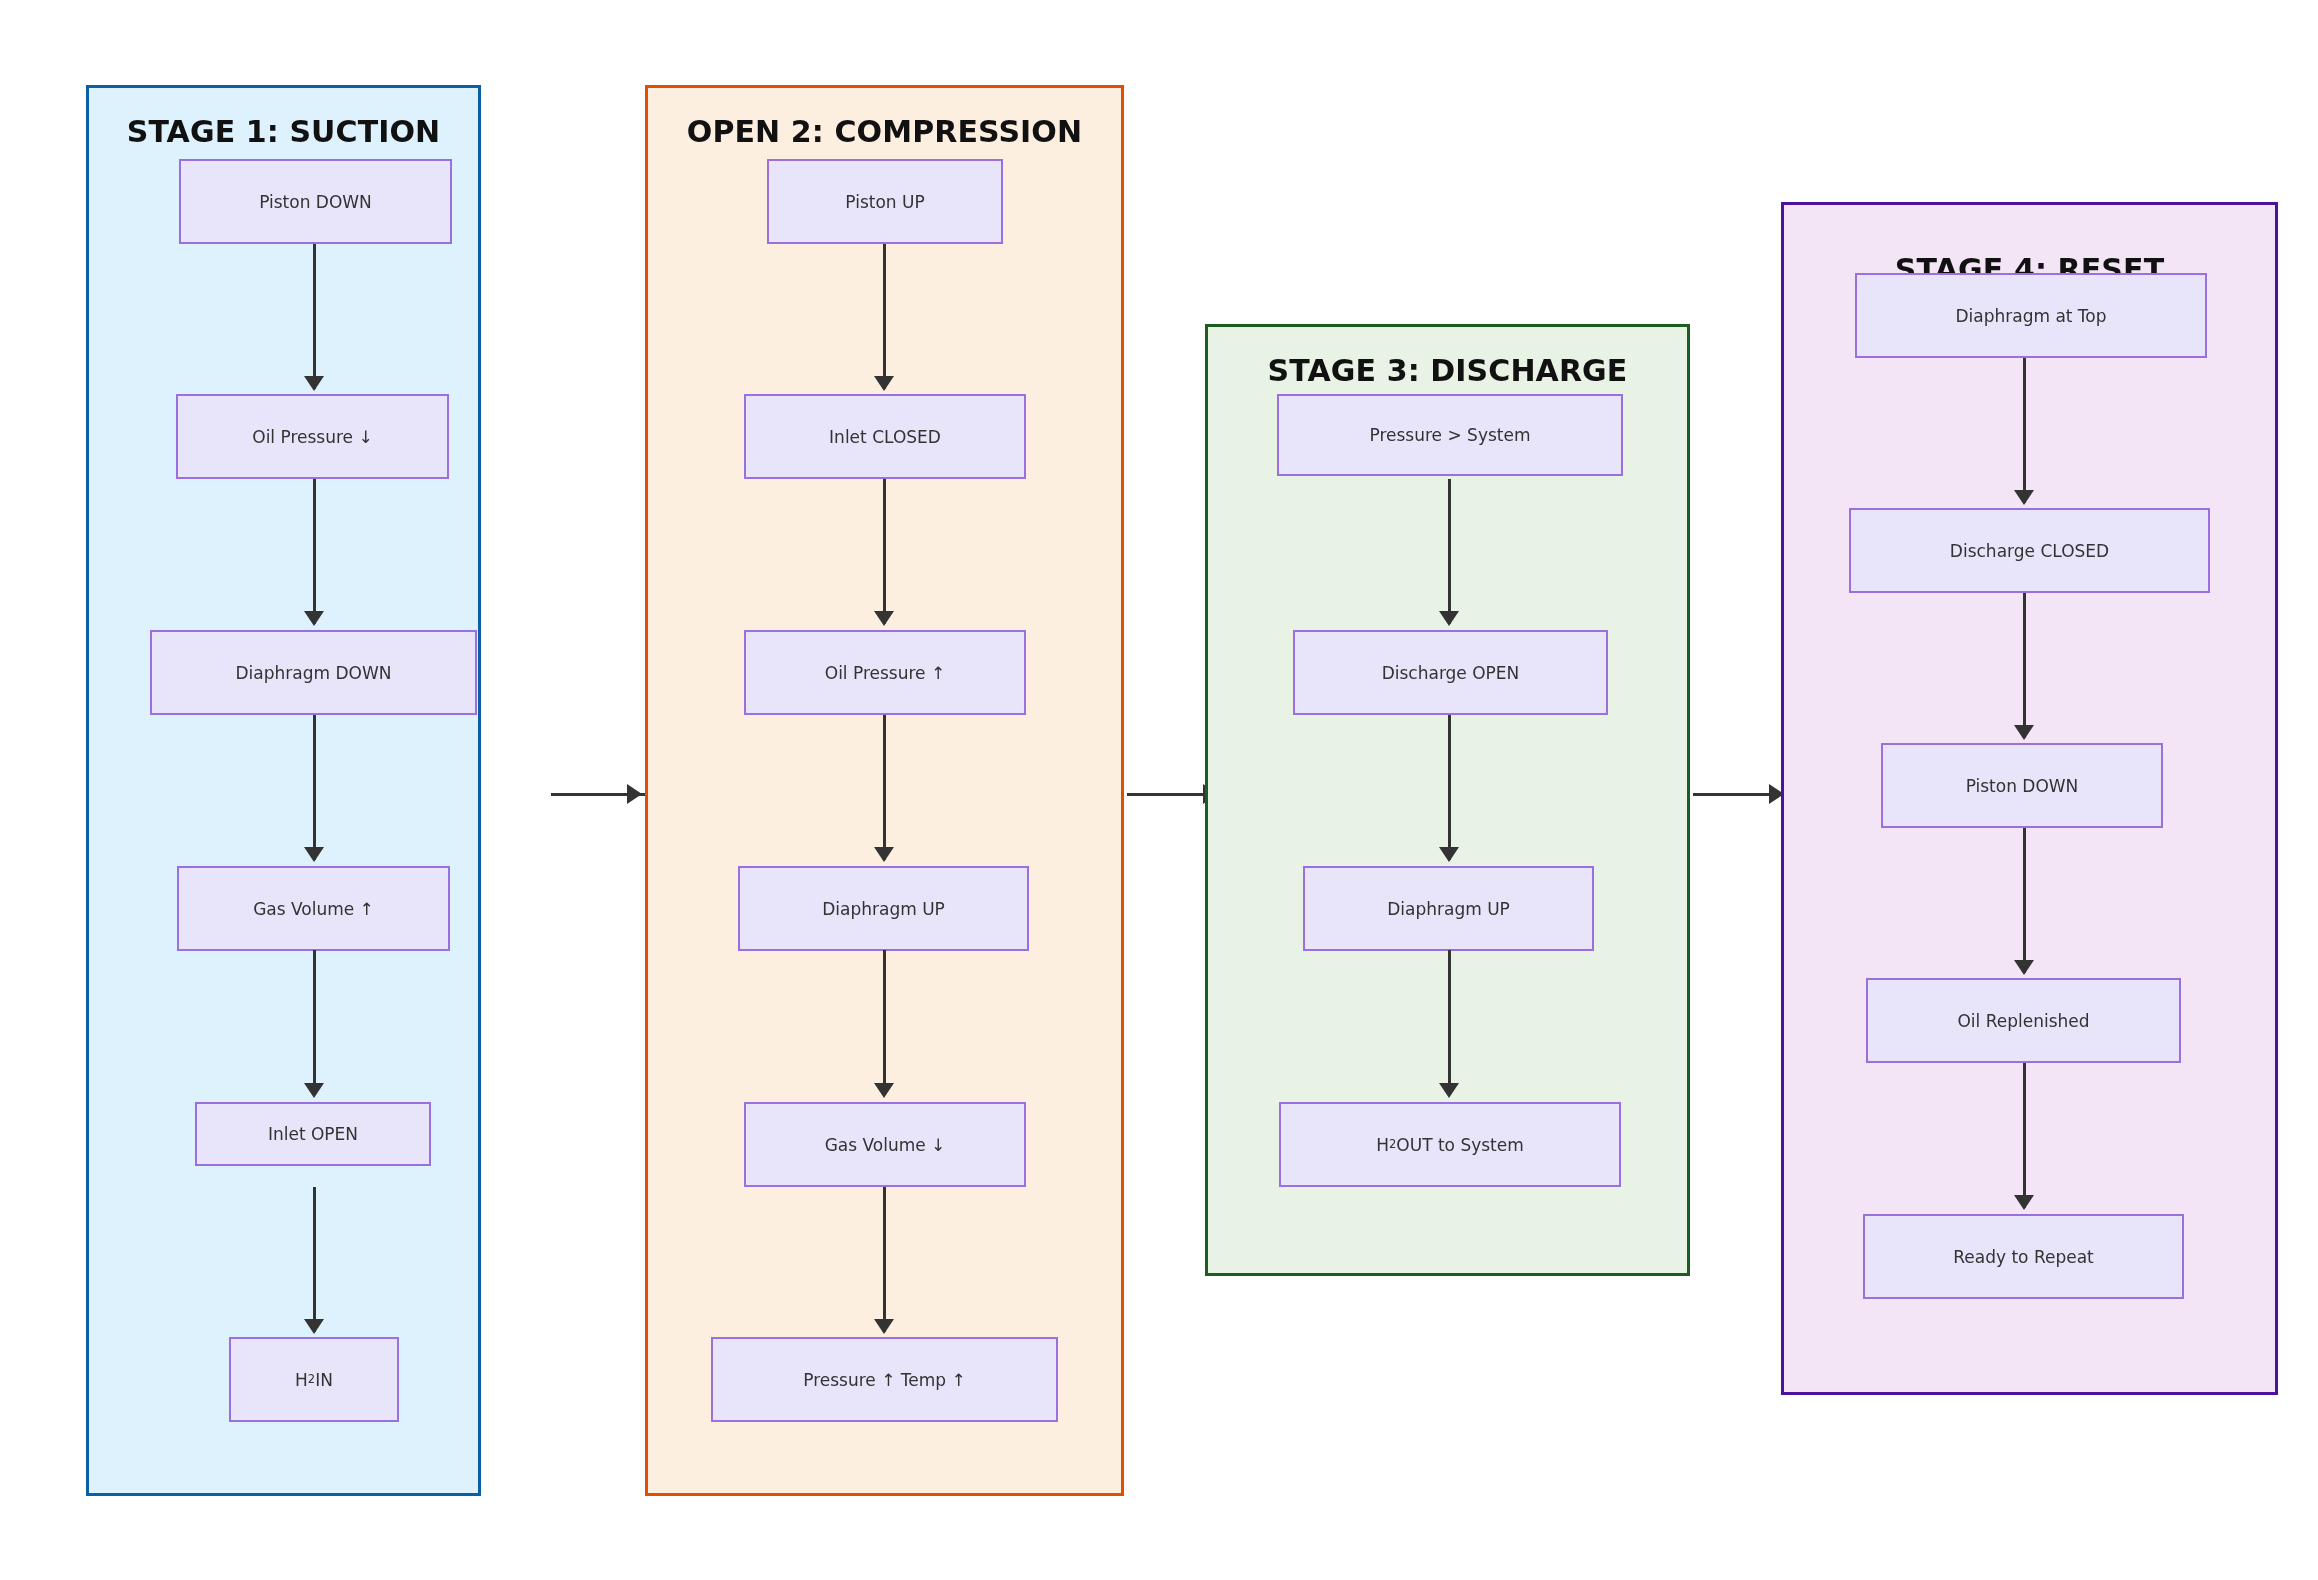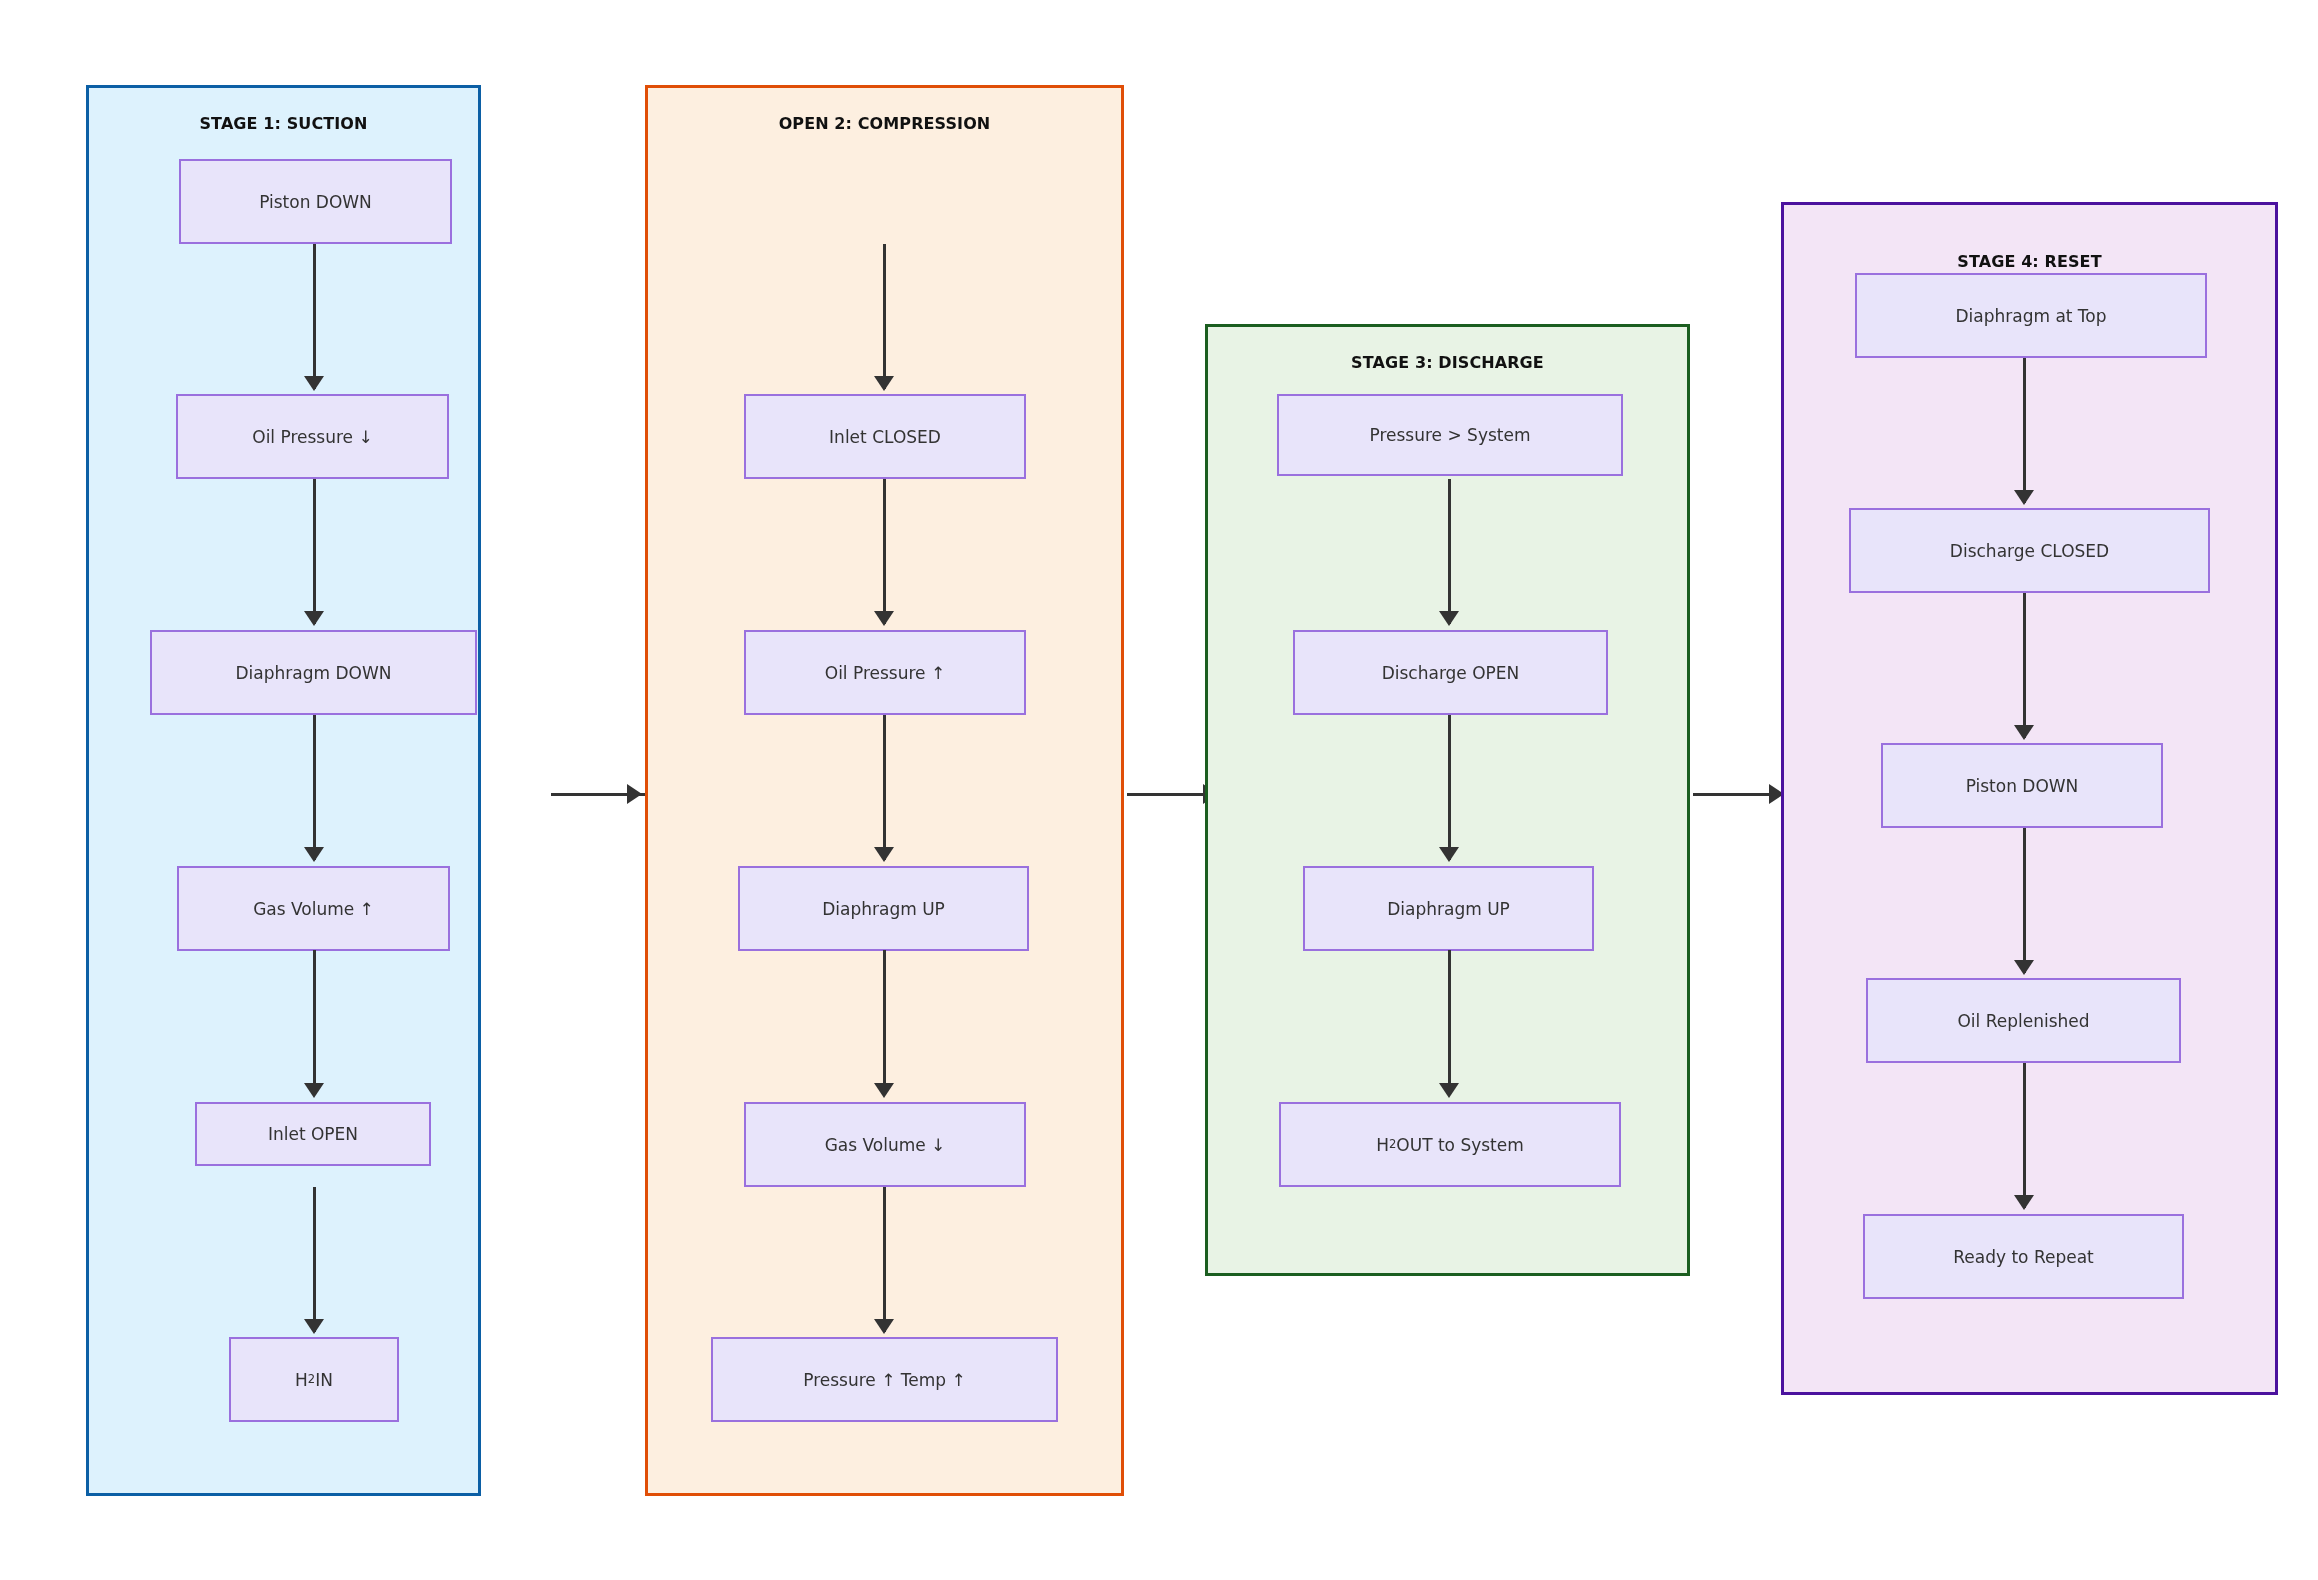--- a/index.html
+++ b/index.html
@@ -22,21 +22,21 @@
     position: absolute;
     box-sizing: border-box;
     border-width: 3px;
     border-style: solid;
   }
   .stage-title {
     position: absolute;
     left: 0;
     right: 0;
     text-align: center;
-    font-size: 16px;
+    font-size: 30px;
     font-weight: 600;
     color: #111111;
     letter-spacing: 0.1px;
     white-space: nowrap;
   }
   
   .node {
     position: absolute;
     box-sizing: border-box;
     background: #e8e4fa;
@@ -113,20 +113,21 @@
 
   <div class="node" style="left:229px; top:1337px; width:170px; height:85px;">H<span class="sub">2</span> IN</div>
 
   <div class="hline" style="left:551px; top:793px; width:115px;"></div>
   <div class="harrow" style="left:627px; top:784px;"></div>
 
   <div class="stage" id="stage2-box" style="left:645px; top:85px; width:479px; height:1411px; background:#fdefe0; border-color:#e04e06;">
     <div class="stage-title" style="top:25.5px;">OPEN 2: COMPRESSION</div>
   </div>
 
+  <div class="node" style="left:767px; top:159px; width:236px; height:85px;">Piston UP</div>
   <div class="vline" style="left:883px; top:244px; height:145px;"></div>
   <div class="varrow" style="left:874px; top:376px;"></div>
 
   <div class="node" style="left:744px; top:394px; width:282px; height:85px;">Inlet CLOSED</div>
   <div class="vline" style="left:883px; top:479px; height:145px;"></div>
   <div class="varrow" style="left:874px; top:611px;"></div>
 
   <div class="node" style="left:744px; top:630px; width:282px; height:85px;">Oil Pressure ↑</div>
   <div class="vline" style="left:883px; top:715px; height:145px;"></div>
   <div class="varrow" style="left:874px; top:847px;"></div>

